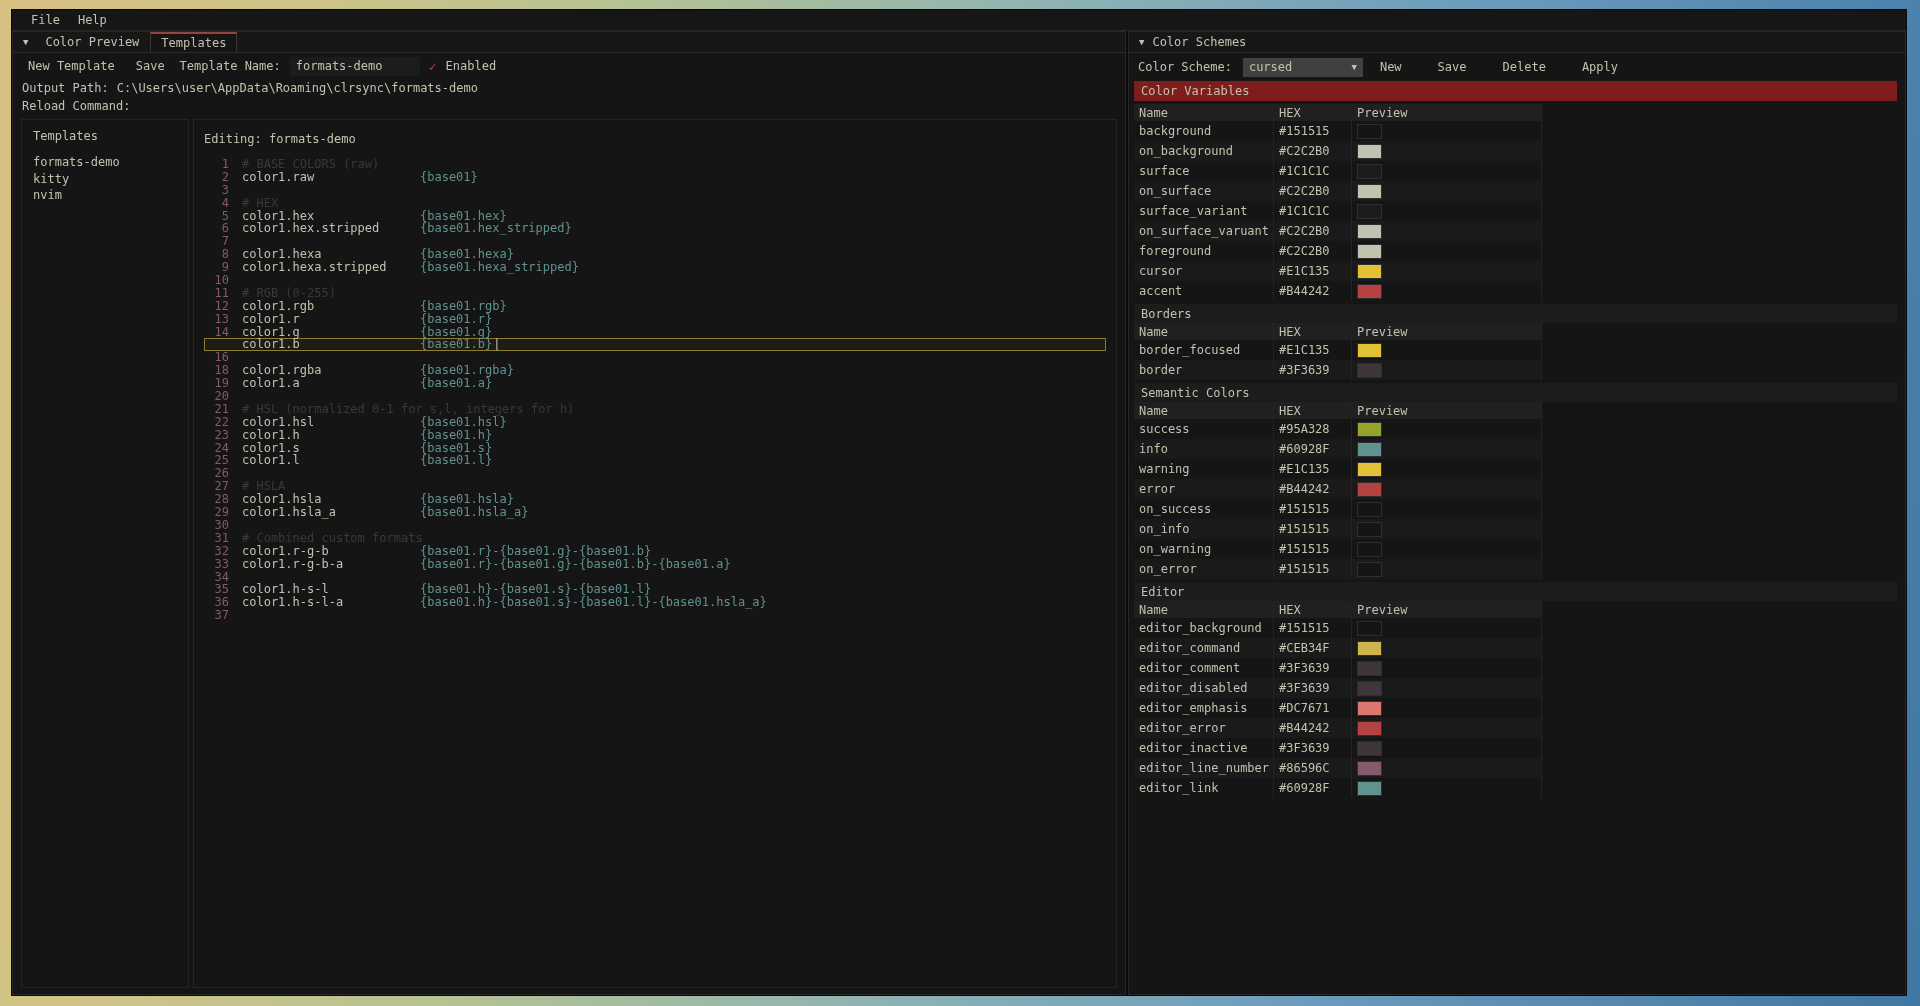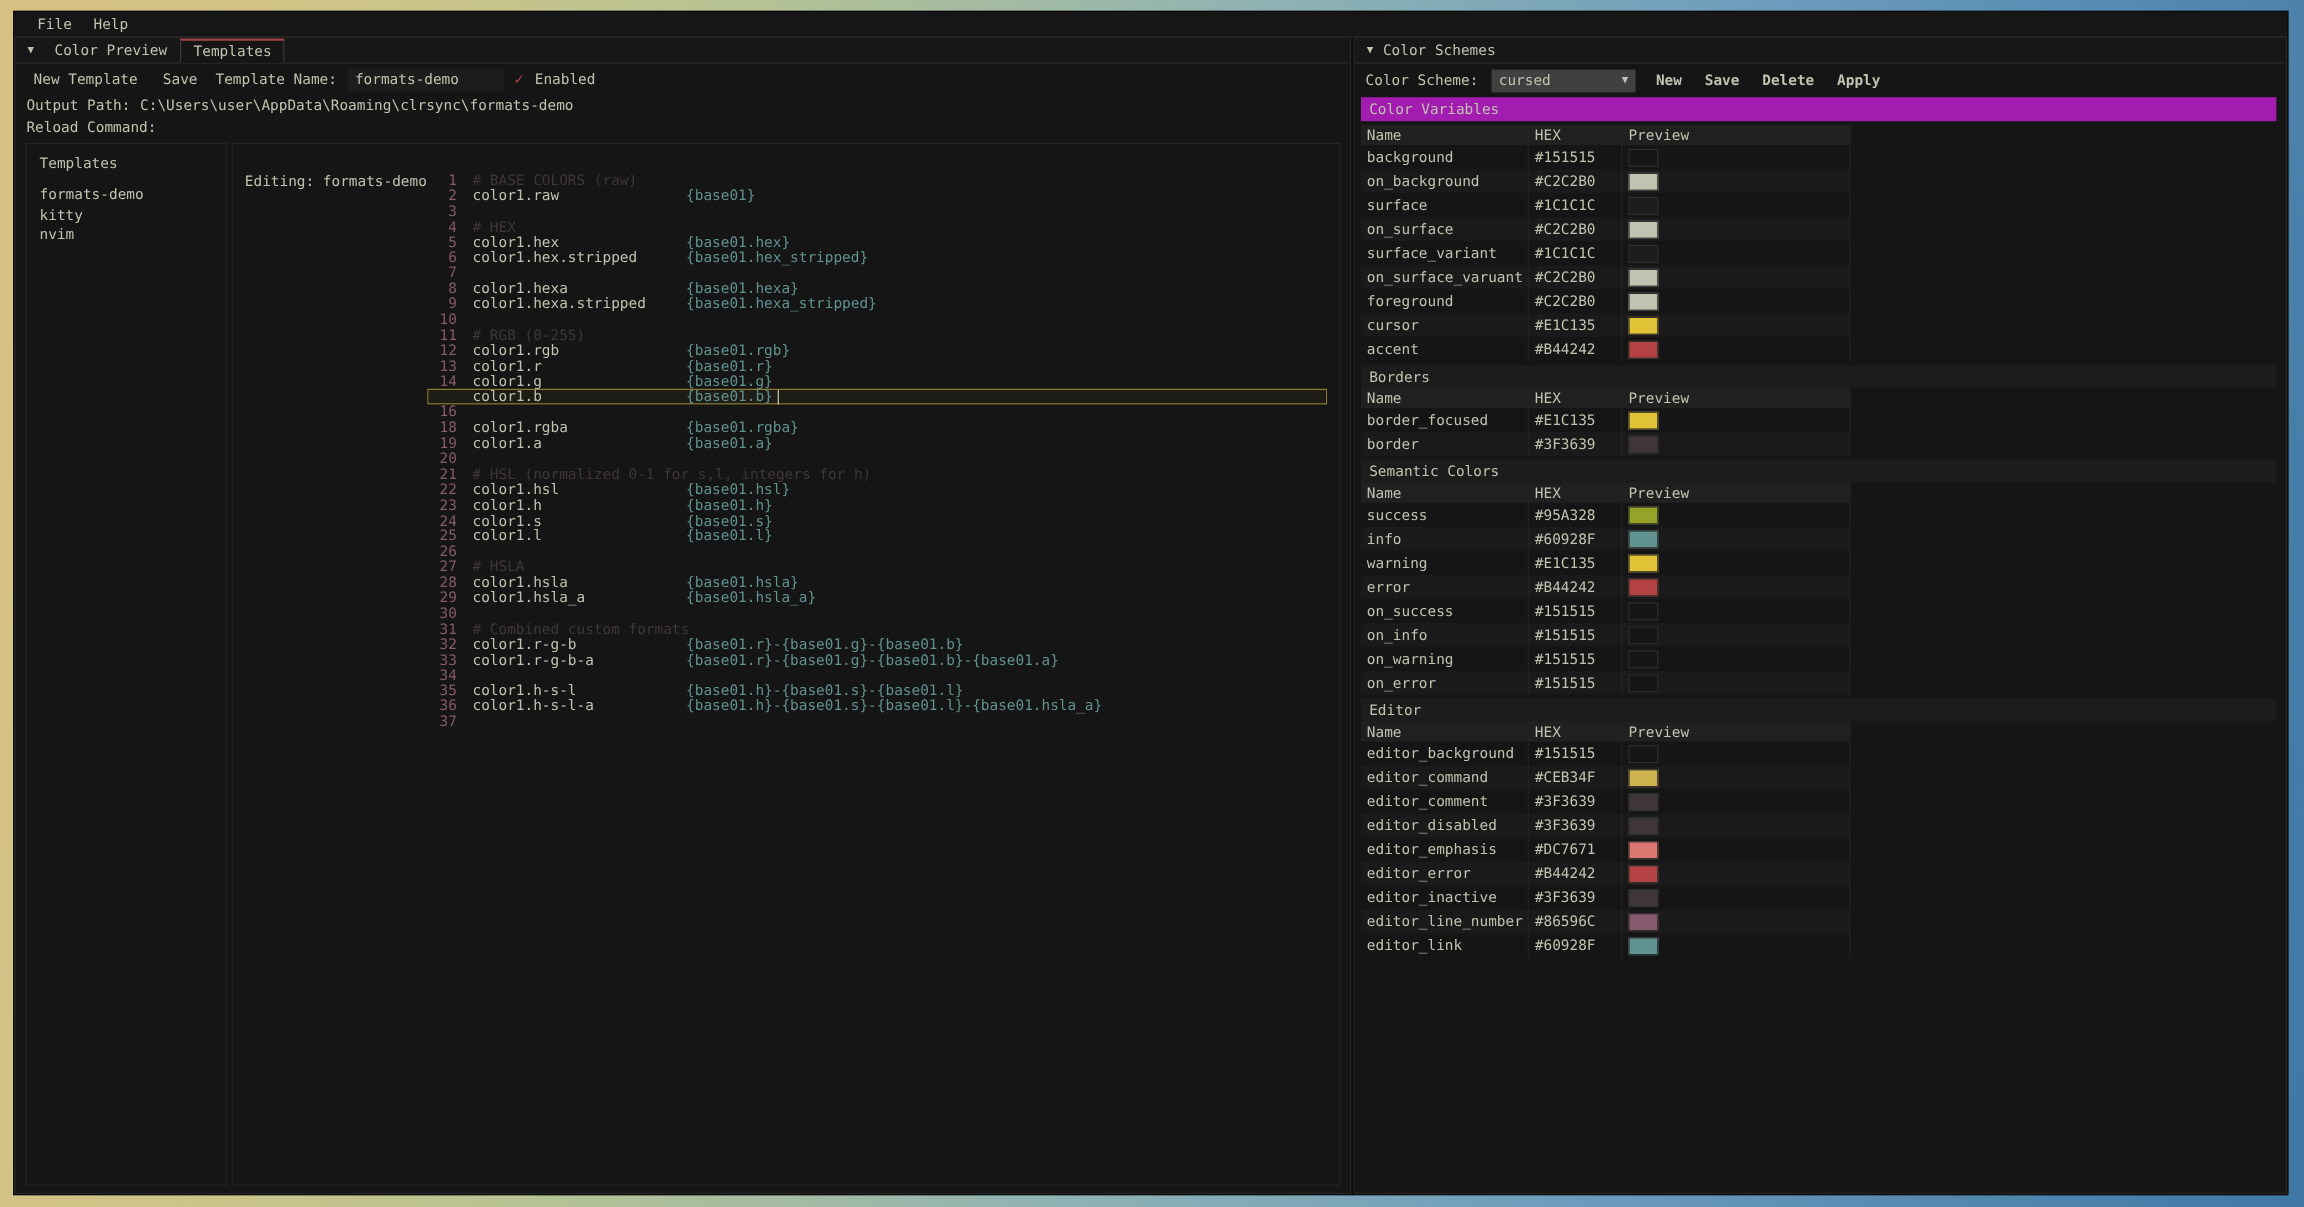--- a/index.html
+++ b/index.html
@@ -35,43 +35,43 @@
   .btn { padding:1px 6px; }
   .text-input { background:#1c1c1c; height:19px; display:flex; align-items:center; padding:0 6px; }
   .tn-input { width:130px; }
   .check { color:#B44242; font-weight:bold; font-size:13px; }
 
   .left-body { flex:1; display:flex; gap:4px; padding:4px 8px 6px 8px; min-height:0; }
   .templates-pane { width:168px; flex:none; border:1px solid #242424; padding:9px 11px; }
   .tp-title { margin-bottom:11px; }
   .tp-item { line-height:16.5px; }
 
-  .editor-pane { flex:1; border:1px solid #242424; padding:24px 10px; overflow:hidden;
-    display:flex; flex-direction:row; min-width:0; }
+  .editor-pane { flex:1; border:1px solid #242424; padding:12px 10px; overflow:hidden;
+    display:flex; flex-direction:column; min-width:0; }
   .editor-title { margin-bottom:12px; flex:none; }
   .code { flex:1; overflow:hidden; }
   .line { display:flex; align-items:center; height:12.9px; line-height:12.9px; white-space:pre;
     border:1px solid transparent; }
   .line .num { width:24px; text-align:right; margin-right:13px; color:#86596C; flex:none; }
   .line .comment { color:#3F3639; }
   .line .name { display:inline-block; width:178px; flex:none; color:#C2C2B0; }
   .line .value { color:#60928F; }
   .line .caret { display:none; color:#C2C2B0; margin-left:1px; }
   .line.selected { border-color:#8d7b2e; background:rgba(225,193,53,0.045); }
   .line.selected .num { visibility:hidden; }
   .line.selected .caret { display:inline; }
 
   .rw-content { flex:1; min-height:0; padding:2px 0 0 5px; display:flex; flex-direction:column; overflow:hidden; }
   .scheme-row { height:24px; flex:none; display:flex; align-items:center; gap:11px; padding:0 4px; }
   .combo { width:120px; height:19px; background:#404040; display:flex; align-items:center; padding:0 6px; }
   .combo .arrow { margin-left:auto; font-size:9px; }
-  .scheme-buttons { display:flex; gap:7px;font-weight:bold; }
+  .scheme-buttons { display:flex; gap:24px; }
 
   .vars { height:723px; flex:none; overflow:hidden; }
-  .hdr-strip { height:20px; background:#a21caf; display:flex; align-items:center; padding:0 7px; margin:2px 8px 3px 0; }
+  .hdr-strip { height:20px; background:#7f1d1d; display:flex; align-items:center; padding:0 7px; margin:2px 8px 3px 0; }
   .section { margin-bottom:3px; }
   .sec-strip { height:19px; background:#1c1c1c; display:flex; align-items:center; padding:0 7px; margin-right:8px; }
   .tbl { width:408px; }
   .trow { display:flex; align-items:stretch; height:20px; }
   .trow.head { height:17px; background:#202020; }
   .rows > .trow:nth-of-type(even) { background:#1a1a1a; }
   .cell { display:flex; align-items:center; padding:0 5px; border-right:1px solid #232323; overflow:hidden; }
   .c-name { width:140px; }
   .c-hex { width:78px; }
   .c-prev { width:190px; }

